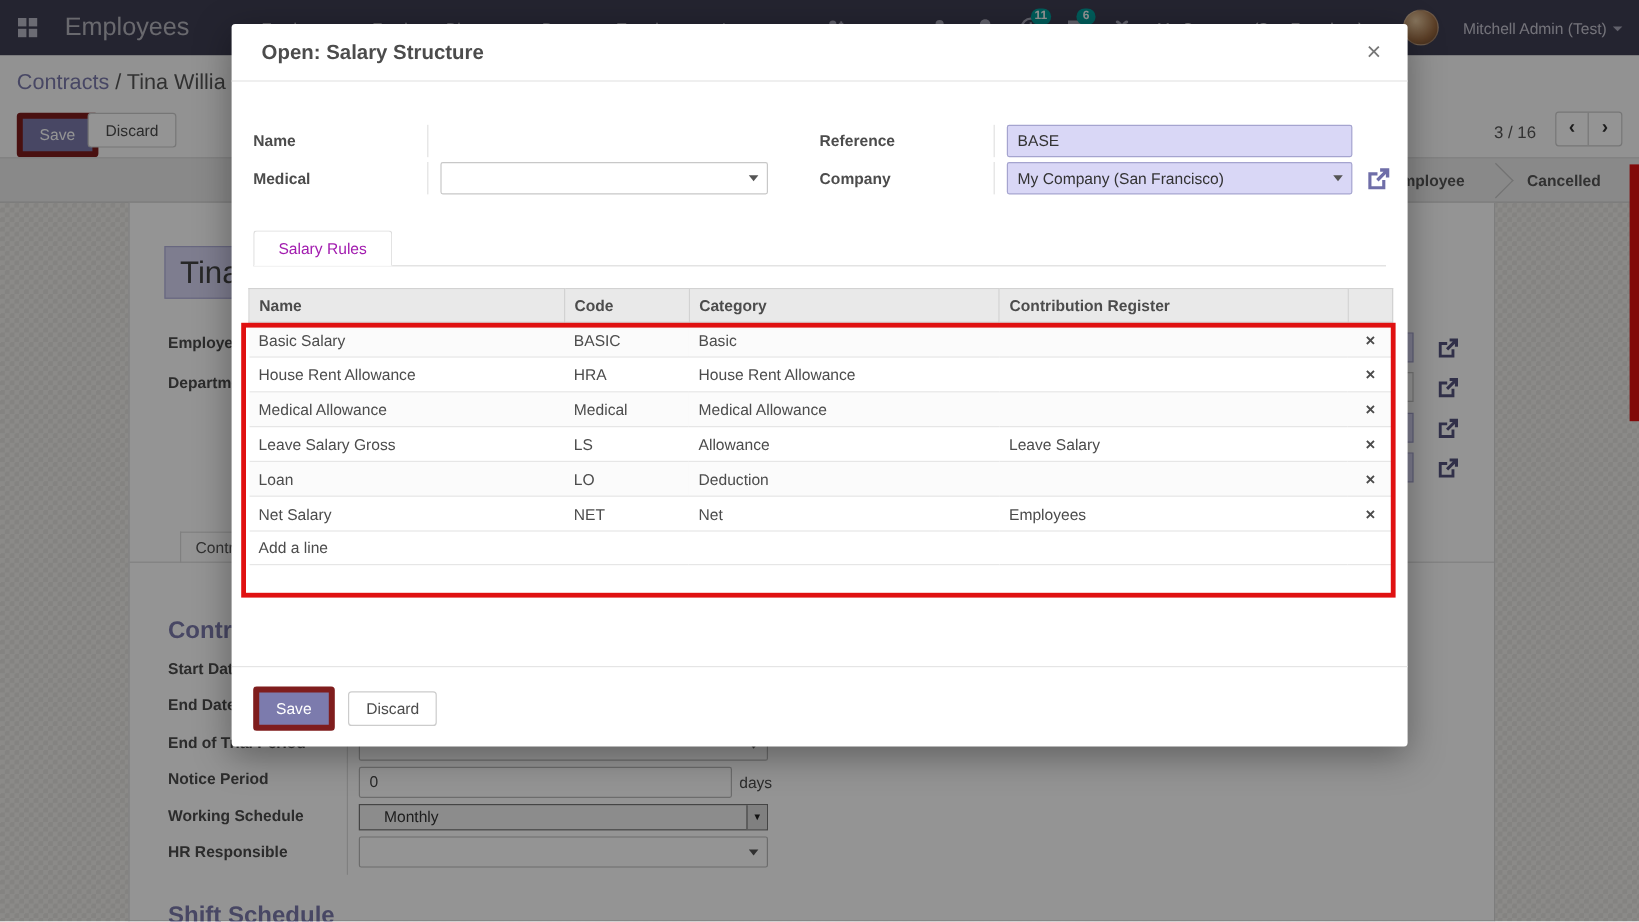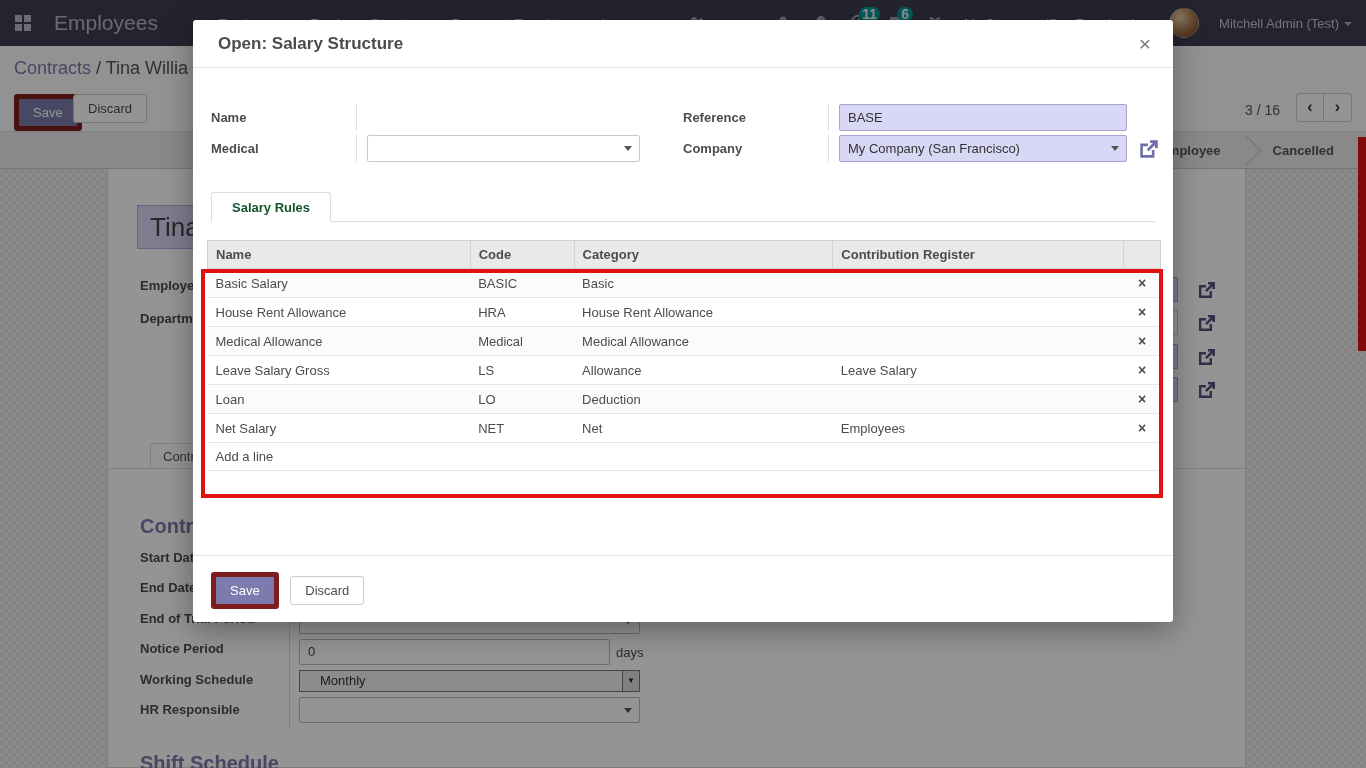--- a/index.html
+++ b/index.html
@@ -16,21 +16,21 @@
     padding:0 14px;
   }
   .apps-icon { width:18px; height:18px; flex:0 0 auto; }
   .brand { font-size:21px; color:rgba(255,255,255,.62); margin-left:22px; }
   .nav-menu { display:flex; gap:28px; margin-left:60px; color:rgba(255,255,255,.66); font-size:13px; align-items:center; }
   .nav-menu span { white-space:nowrap; }
   .nav-right { margin-left:auto; display:flex; align-items:center; gap:20px; color:#a8a7b8; }
   .nav-ico { position:relative; width:18px; height:18px; }
   .badge {
     position:absolute; top:-7px; left:9px; min-width:16px; height:14px;
-    background:#00a09d; color:#fff; border-radius:8px; font-size:14px;
+    background:#00a09d; color:#fff; border-radius:8px; font-size:10px;
     line-height:14px; text-align:center; padding:0 3px; font-weight:bold;
   }
   .nav-company { color:rgba(255,255,255,.78); font-size:13px; white-space:nowrap; }
   .caret-d { display:inline-block; width:0; height:0; border-left:4px solid transparent;
     border-right:4px solid transparent; border-top:4px solid #a8a7b8; margin-left:5px; vertical-align:middle; }
   .avatar { width:30px; height:30px; border-radius:50%;
     background:radial-gradient(circle at 35% 30%, #e8c9a0, #9c6b42 62%, #5f3d24);
     border:1px solid rgba(255,255,255,.25); }
   .nav-user { color:#c7c6d2; font-size:13px; white-space:nowrap; }
 
@@ -110,21 +110,21 @@
   .ffield { position:relative; margin-left:10px; height:27px; line-height:25px; padding:0 8px;
     border-radius:2px; color:#333; }
   .f-hl { background:#d9d7f6; border:1px solid #a5a4cf; }
   .f-wh { background:#fff; border:1px solid #c8c8c8; }
   .w273 { width:273px; } .w288 { width:288px; }
   .cursor-bar { display:inline-block; width:1px; height:15px; background:#000; vertical-align:-2px; }
   .ext-link { margin-left:10px; flex:0 0 auto; }
 
   .m-tab { position:absolute; left:18px; top:172px; height:30px; padding:0 20px; background:#fff;
     border:1px solid #ddd; border-bottom:1px solid #fff; border-radius:3px 3px 0 0;
-    line-height:29px; color:#14532d; z-index:2;font-weight:bold; }
+    line-height:29px; color:#a21caf; z-index:2; }
   .m-tabline { position:absolute; left:18px; width:944px; top:201px; border-bottom:1px solid #ddd; }
 
   table.rules { position:absolute; left:14px; top:220px; width:954px; border-collapse:collapse; font-size:13px; }
   table.rules th { background:#e9e9e9; border:1px solid #d2d2d2; font-weight:bold; color:#4c4c4c;
     text-align:left; padding:6px 8px; height:28px; }
   table.rules td { padding:6px 8px; height:28px; border-bottom:1px solid #e6e6e6; color:#4c4c4c; }
   table.rules tbody tr:nth-child(odd) td { background:#fbfbfb; }
   .x-cell { text-align:center; font-weight:bold; color:#111; font-size:14px; }
   .add-line td { color:#7c7bad; background:#fff !important; border-bottom:none; }
 

